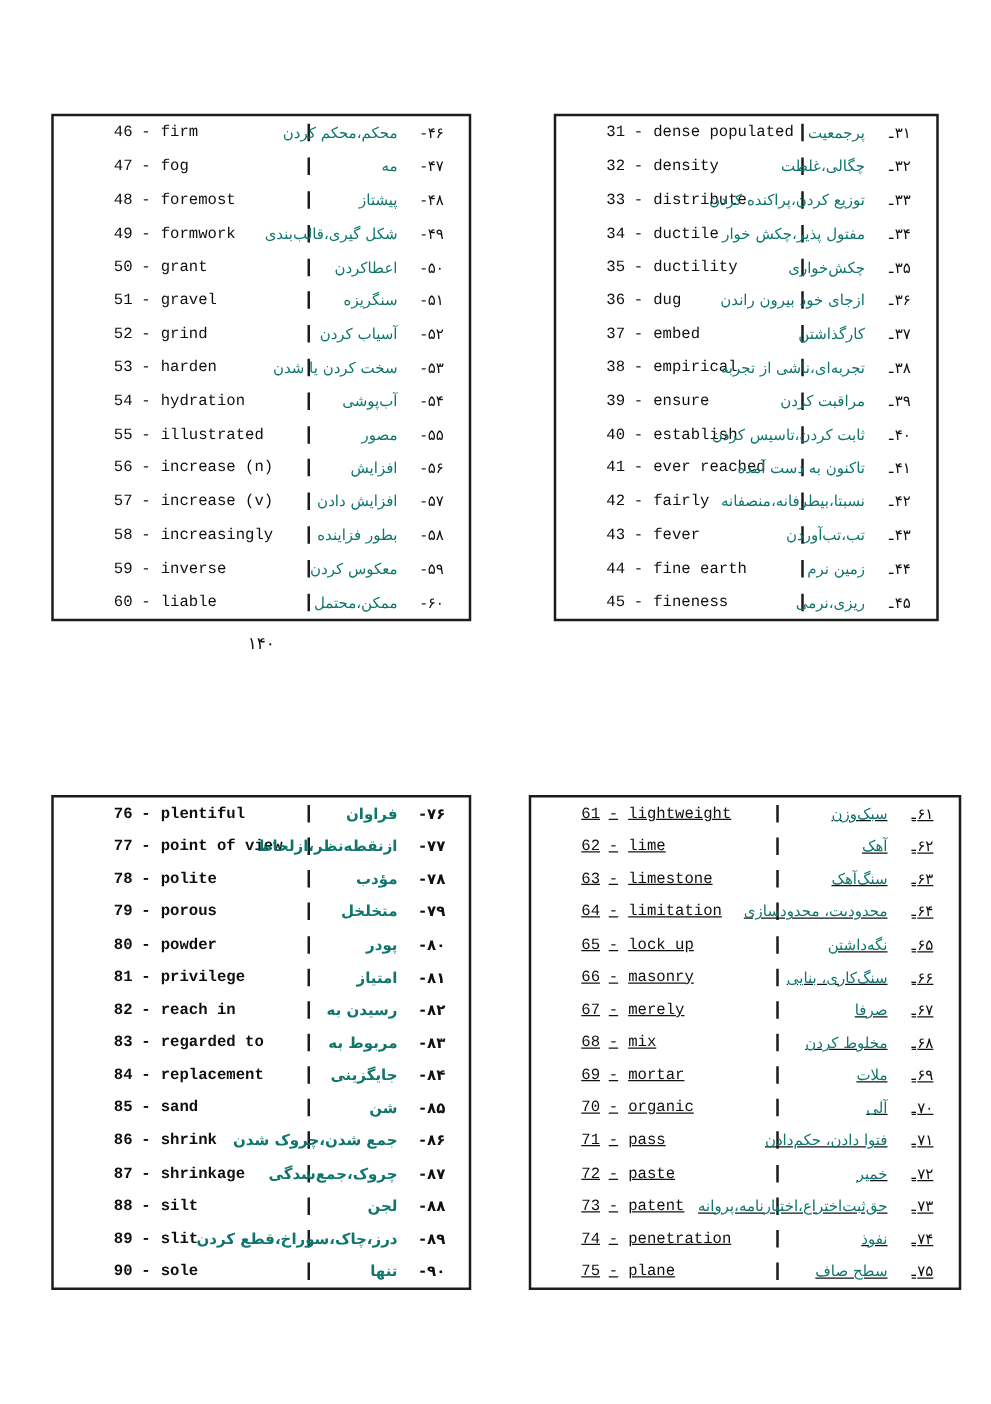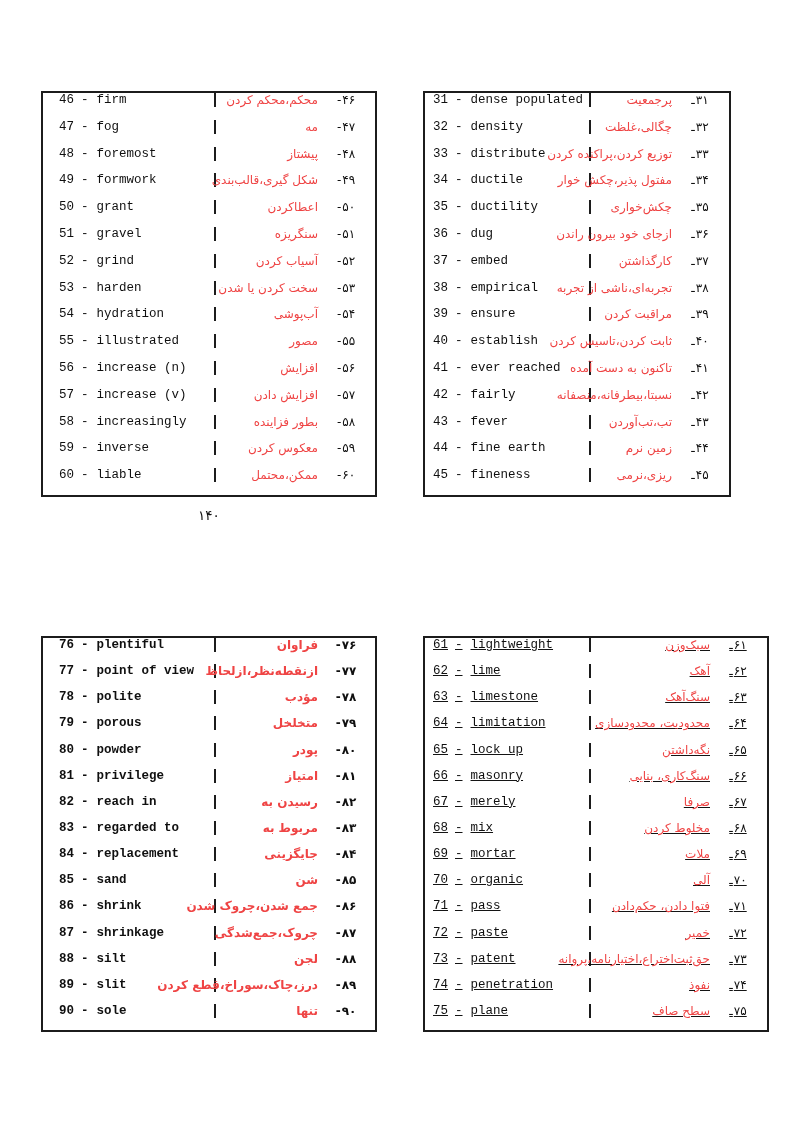--- a/index.html
+++ b/index.html
@@ -1,38 +1,38 @@
 <!DOCTYPE html>
 <html lang="en"><head>
 <meta charset="utf-8">
 <style>
   html,body{margin:0;padding:0;background:#ffffff;}
   .page{position:relative;width:793px;height:1123px;background:#ffffff;overflow:hidden;
         font-family:"DejaVu Sans",sans-serif;color:#141414;}
   .quad{position:absolute;}
   .q-tl{left:41px;top:91px;width:336px;--en-w:171px;--en-pad:16px;--tbl-h:406px;}
-  .q-tr{left:423px;top:91px;width:308px;--en-w:164px;--en-pad:8px;--tbl-h:406px;}
+  .q-tr{left:443px;top:91px;width:308px;--en-w:164px;--en-pad:8px;--tbl-h:406px;}
   .q-bl{left:41px;top:636px;width:336px;font-weight:bold;--en-w:171px;--en-pad:16px;--tbl-h:396px;}
   .q-br{left:423px;top:636px;width:346px;text-decoration:underline;--en-w:164px;--en-pad:8px;--tbl-h:396px;}
   .vtable{box-sizing:border-box;width:100%;height:var(--tbl-h);
           border:2px solid #1c1c1c;display:flex;flex-direction:column;background:#fff;}
-  .row{flex:1;display:flex;align-items:flex-start;min-height:0;}
+  .row{flex:1;display:flex;align-items:center;min-height:0;padding-left:32px;}
   .cell{display:flex;align-items:center;min-width:0;}
   .en{box-sizing:border-box;width:var(--en-w);padding-left:var(--en-pad);
       font-family:"Liberation Mono","DejaVu Sans Mono",monospace;
       font-size:12.5px;color:#0f0f0f;white-space:nowrap;}
   .en-num{min-width:16px;}
   .en-dash{margin:0 8px 0 6px;}
   .fa{flex:1;box-sizing:border-box;border-left:2px solid #1c1c1c;
       direction:rtl;justify-content:flex-start;gap:13px;
       padding:0 14px 0 8px;font-size:12px;white-space:nowrap;}
   .fa-num{display:inline-flex;direction:rtl;justify-content:center;min-width:30px;
           font-size:12px;color:#101010;}
   .fa-dash{margin-right:1px;}
-  .fa-text{color:#ef4444;}
+  .fa-text{color:#0f766e;}
   .pagenum{margin-top:10px;text-align:center;font-size:13.5px;color:#101010;direction:rtl;}
 </style>
 </head>
 <body>
 
 <div class="page">
   <div class="quad q-tl">
     <div class="vtable">
         <div class="row">
           <div class="cell en">

